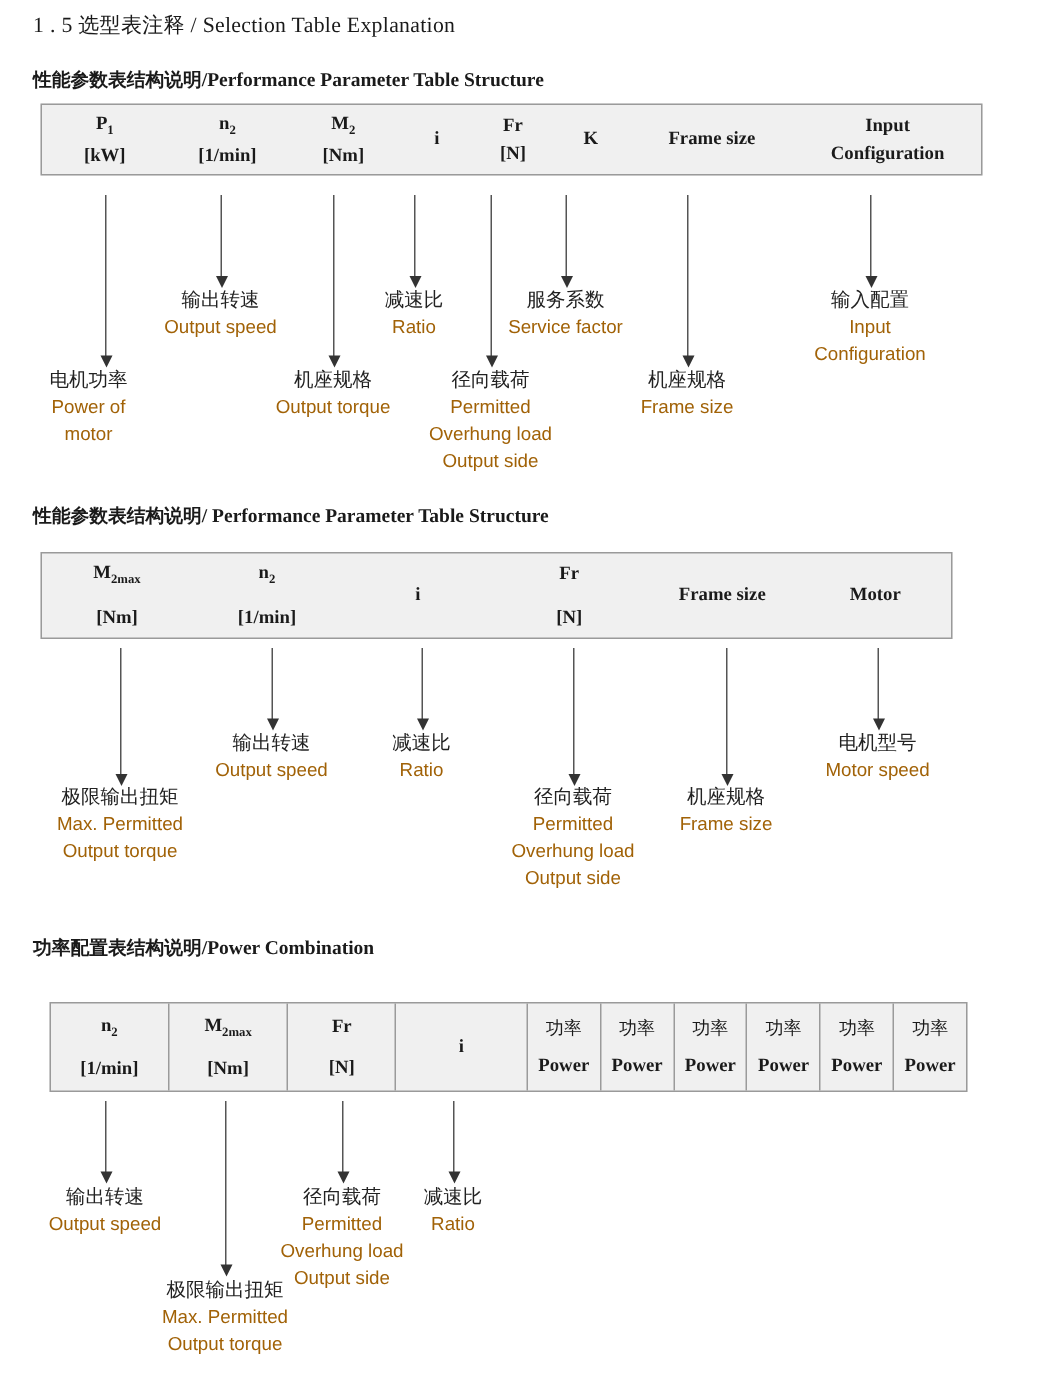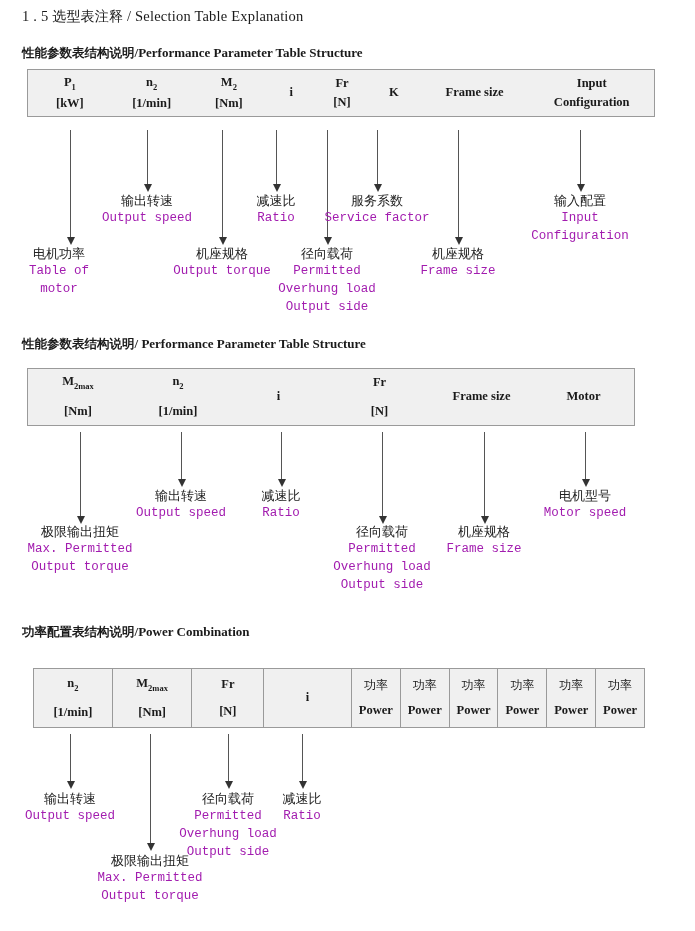--- a/index.html
+++ b/index.html
@@ -100,23 +100,23 @@
     transform: translateX(-50%);
   }
   .ann .cn {
     display: block;
     font-family: "DejaVu Sans", sans-serif;
     font-size: 13px;
     color: #222;
   }
   .ann .en {
     display: block;
-    font-family: Liberation Mono, monospace;
+    font-family: Liberation Sans, sans-serif;
     font-size: 12.5px;
-    color: #a21caf;
+    color: #a16207;
   }
 </style>
 </head>
 <body>
 
 <div class="h-main" style="top:8px;">
   <span class="en">1 . 5</span>
   <span class="cn">选型表注释</span>
   <span class="en">/</span>
   <span class="en">Selection Table Explanation</span>
@@ -162,21 +162,21 @@
 <div class="arrow" style="left:147px; top:130px; height:55px;"></div>
 <div class="arrow" style="left:222px; top:130px; height:108px;"></div>
 <div class="arrow" style="left:276px; top:130px; height:55px;"></div>
 <div class="arrow" style="left:327px; top:130px; height:108px;"></div>
 <div class="arrow" style="left:377px; top:130px; height:55px;"></div>
 <div class="arrow" style="left:458px; top:130px; height:108px;"></div>
 <div class="arrow" style="left:580px; top:130px; height:55px;"></div>
 
 <div class="ann" style="left:59px; top:245px;">
   <span class="cn">电机功率</span>
-  <span class="en">Table of</span>
+  <span class="en">Power of</span>
   <span class="en">motor</span>
 </div>
 <div class="ann" style="left:147px; top:192px;">
   <span class="cn">输出转速</span>
   <span class="en">Output speed</span>
 </div>
 <div class="ann" style="left:222px; top:245px;">
   <span class="cn">机座规格</span>
   <span class="en">Output torque</span>
 </div>

